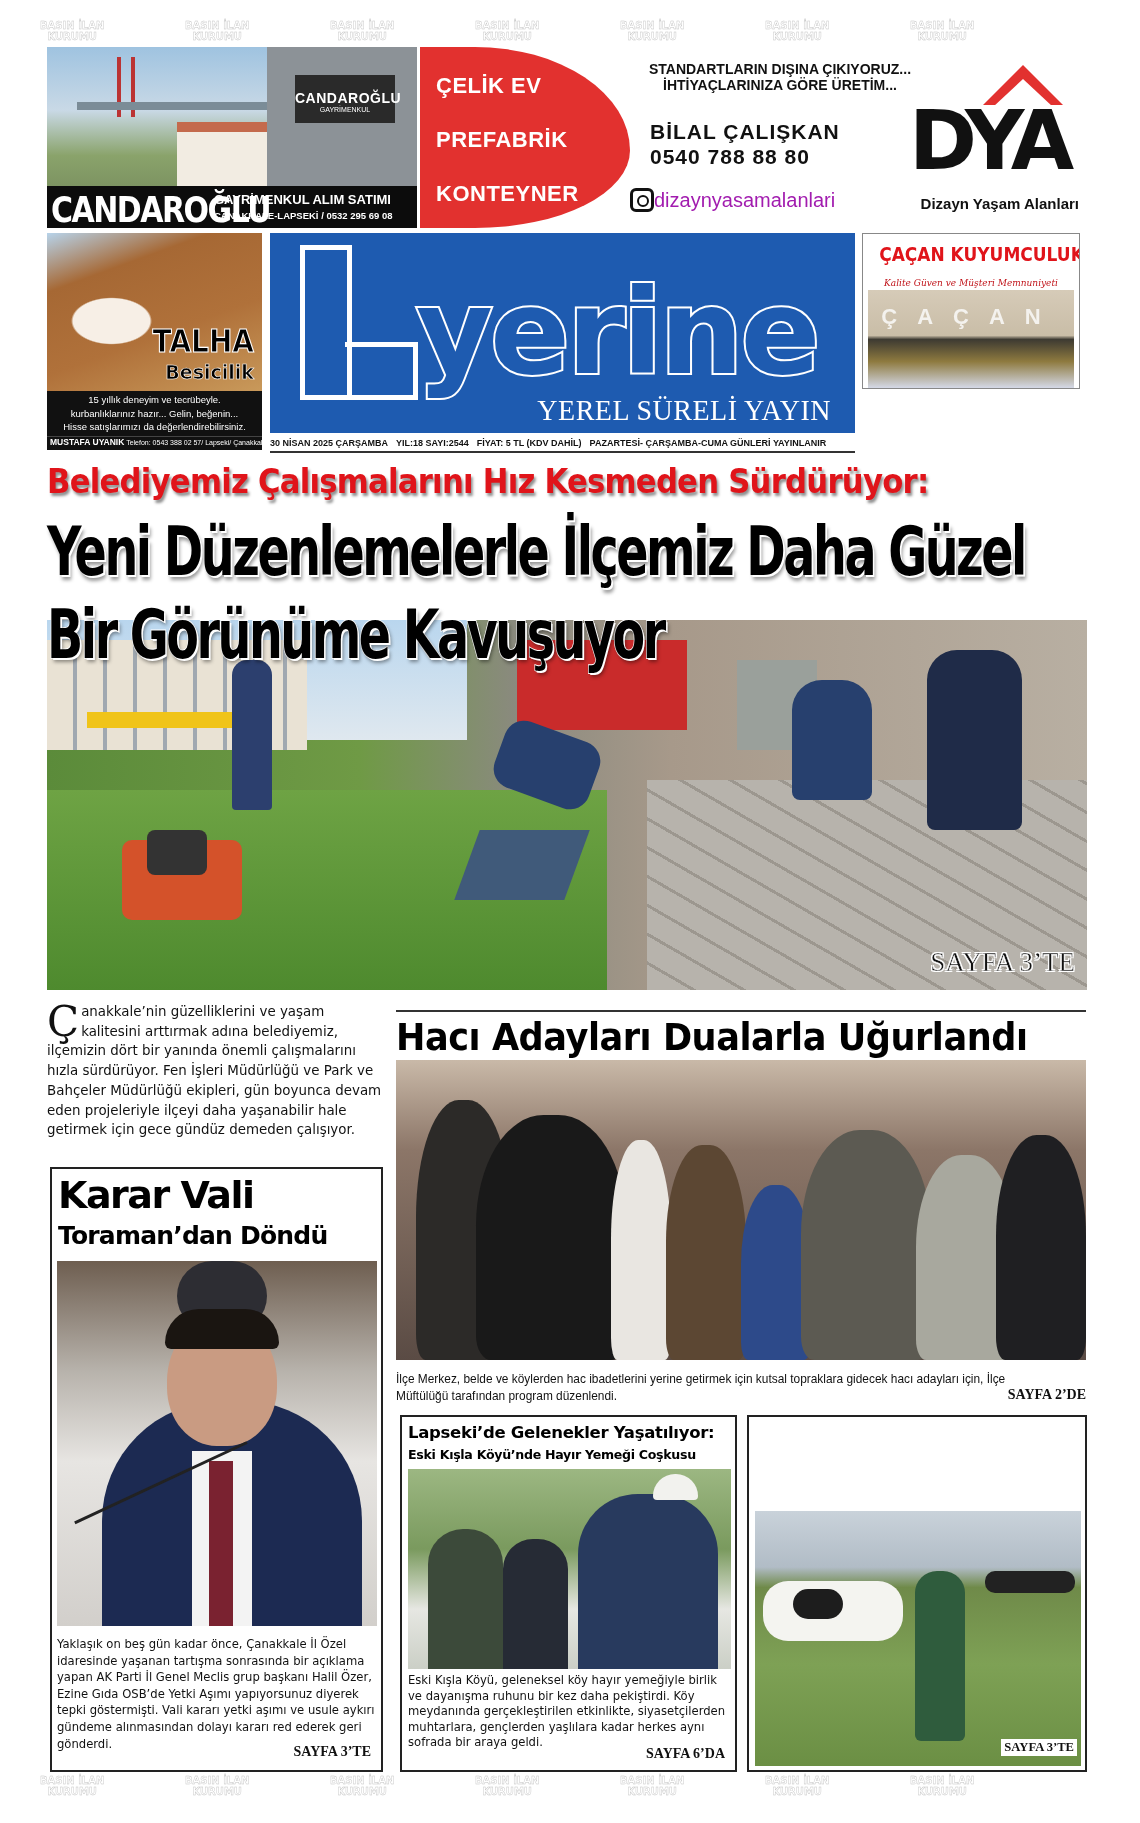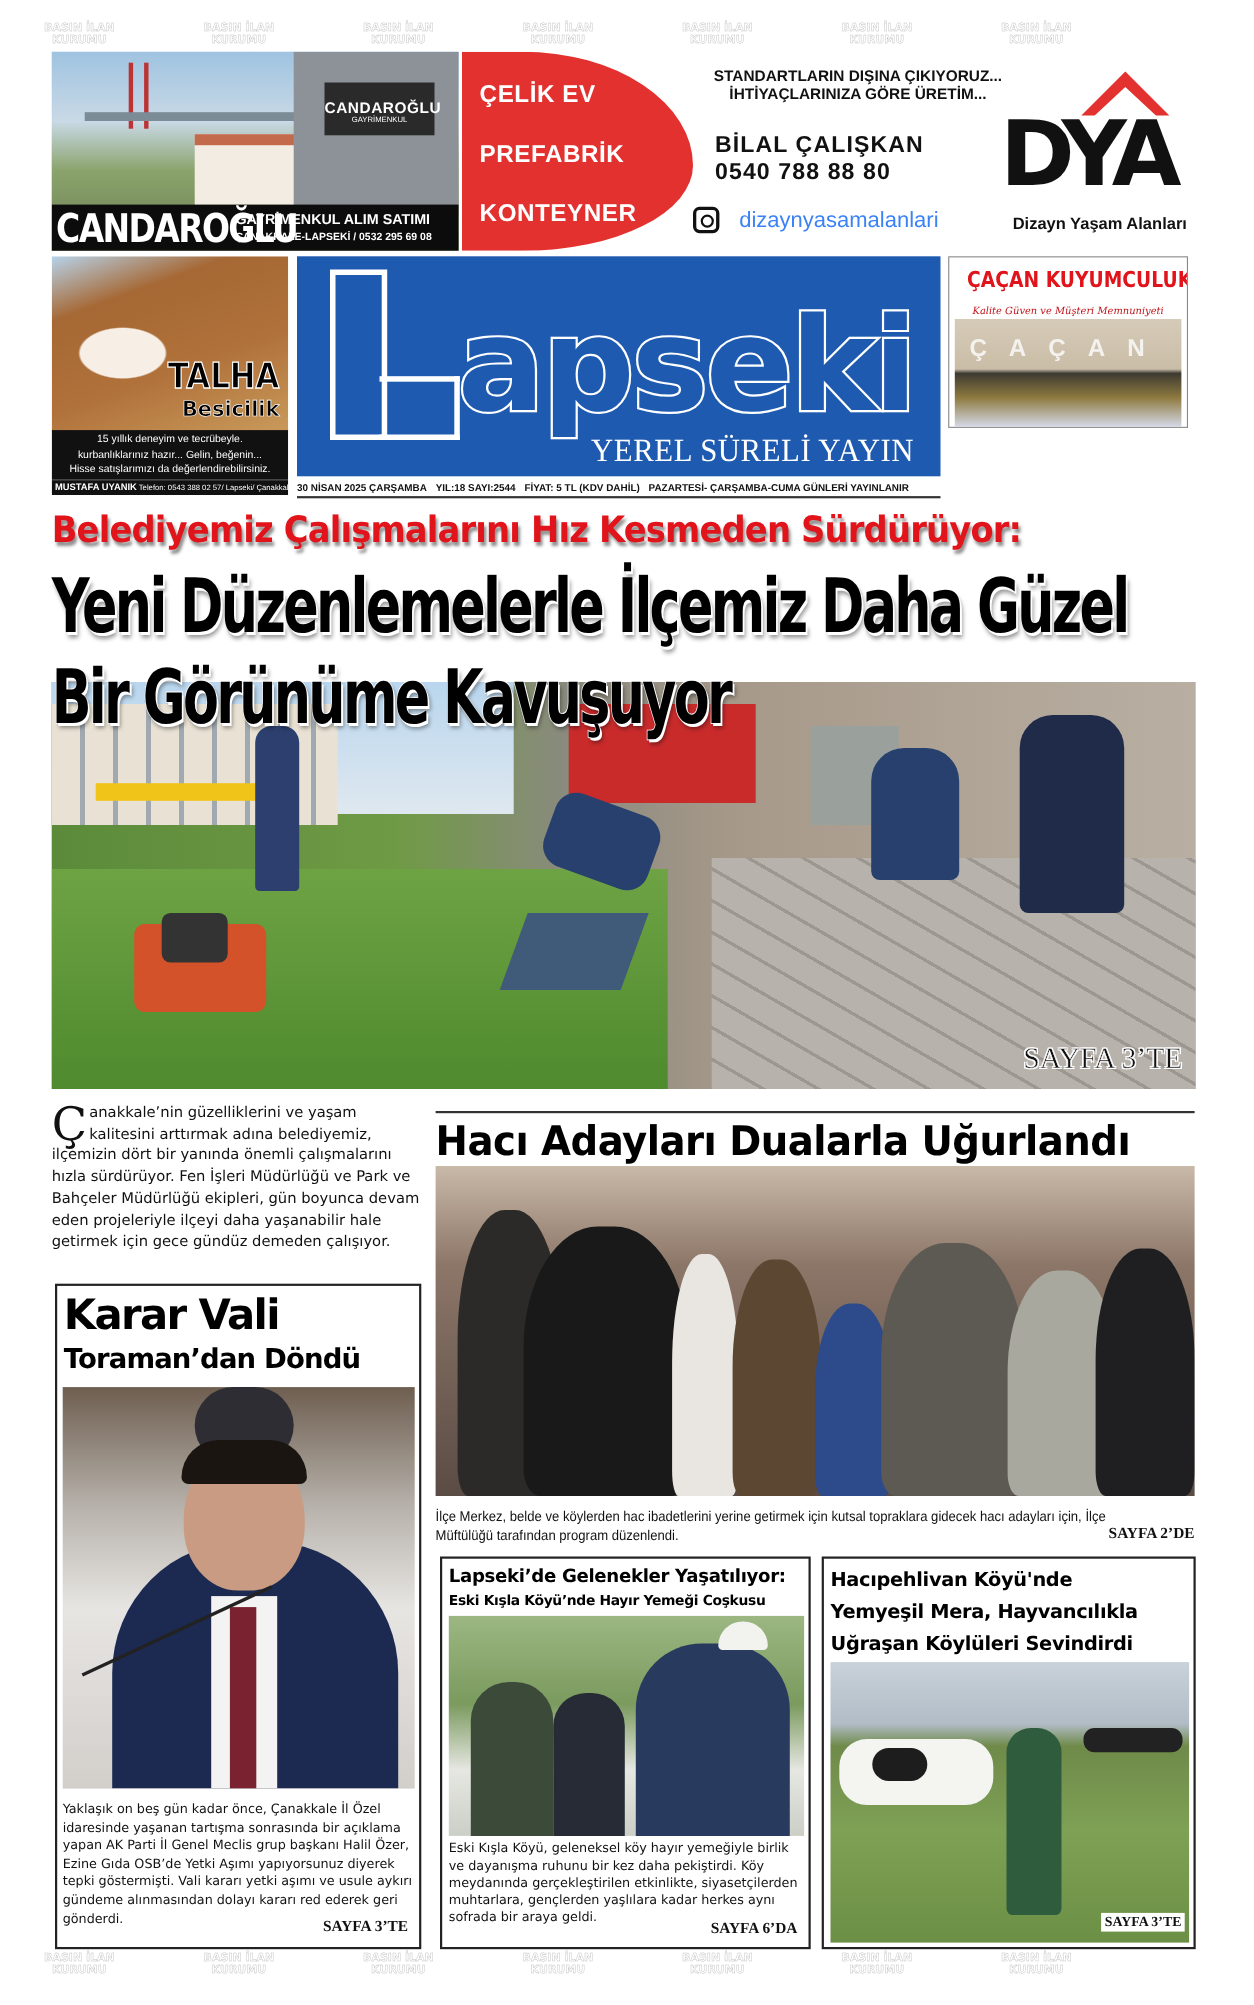--- a/index.html
+++ b/index.html
@@ -19,21 +19,21 @@
   #ad-candaroglu .band { position: absolute; left: 0; bottom: 0; width: 100%; height: 42px; background: #0c0c0c; color: #fff; }
   #ad-candaroglu .band .big { position: absolute; left: 4px; top: 2px; font-family: "DejaVu Sans", sans-serif; font-weight: bold; font-size: 30px; letter-spacing: -1.5px; transform: scaleY(1.2); transform-origin: top left; }
   #ad-candaroglu .band .l1 { position: absolute; left: 167px; top: 6px; font-size: 13px; font-weight: bold; }
   #ad-candaroglu .band .l2 { position: absolute; left: 167px; top: 24px; font-size: 9.5px; font-weight: bold; }
 
   #ad-dya { left: 420px; top: 47px; width: 667px; height: 181px; background: #fff; overflow: hidden; }
   #ad-dya .red { position: absolute; left: 0; top: 0; width: 210px; height: 181px; background: #e2312f; border-radius: 0 180px 180px 0 / 0 120px 90px 0; }
   #ad-dya .red .t { position: absolute; left: 16px; color: #fff; font-weight: bold; font-size: 22px; letter-spacing: 0.5px; }
   #ad-dya .slogan { position: absolute; left: 220px; top: 14px; width: 280px; text-align: center; font-size: 14px; font-weight: bold; line-height: 16px; color: #111; }
   #ad-dya .name { position: absolute; left: 230px; top: 72px; width: 260px; text-align: left; font-size: 21px; font-weight: bold; letter-spacing: 1px; line-height: 25px; }
-  #ad-dya .insta { position: absolute; left: 210px; top: 141px; font-size: 20px; color: #3b82f6; display: flex; align-items: center; gap: 18px; }
+  #ad-dya .insta { position: absolute; left: 210px; top: 141px; font-size: 20px; color: #a21caf; display: flex; align-items: center; gap: 0; }
   #ad-dya .insta .ig { width: 24px; height: 24px; border: 3px solid #111; border-radius: 6px; position: relative; }
   #ad-dya .insta .ig::after { content: ""; position: absolute; left: 4px; top: 4px; width: 8px; height: 8px; border: 2px solid #111; border-radius: 50%; }
   #ad-dya .logo { position: absolute; right: 8px; top: 18px; width: 170px; height: 120px; }
   #ad-dya .logo .D { position: absolute; left: 0; top: 35px; font-size: 82px; font-weight: 900; color: #111; line-height: 82px; letter-spacing: -6px; font-family: "DejaVu Sans", sans-serif; }
   #ad-dya .logo .roof { position: absolute; left: 74px; top: 0; width: 0; height: 0; border-left: 40px solid transparent; border-right: 40px solid transparent; border-bottom: 40px solid #e2312f; }
   #ad-dya .logo .roof-inner { position: absolute; left: 84px; top: 14px; width: 0; height: 0; border-left: 30px solid transparent; border-right: 30px solid transparent; border-bottom: 28px solid #fff; }
   #ad-dya .caption { position: absolute; right: 8px; top: 148px; font-size: 15px; font-weight: bold; color: #111; }
 
   
   #ad-talha { left: 47px; top: 233px; width: 215px; height: 217px; background: #fff; overflow: hidden; }
@@ -189,21 +189,21 @@
     <div>Hisse satışlarımızı da değerlendirebilirsiniz.</div>
   </div>
   <div class="contact">
     <b>MUSTAFA UYANIK</b>
     <span>Telefon: 0543 388 02 57/ Lapseki/ Çanakkale</span>
   </div>
 </div>
 
 <div id="masthead" class="abs">
   <div class="L"></div>
-  <div class="rest">apseki</div>
+  <div class="rest">yerine</div>
   <div class="tag">YEREL SÜRELİ YAYIN</div>
 </div>
 <div id="masthead-bar" class="abs">
   <span>30 NİSAN 2025 ÇARŞAMBA</span><span>YIL:18 SAYI:2544</span><span>FİYAT: 5 TL (KDV DAHİL)</span><span>PAZARTESİ- ÇARŞAMBA-CUMA GÜNLERİ YAYINLANIR</span>
 </div>
 
 <div id="ad-cacan" class="abs">
   <div class="title">ÇAÇAN KUYUMCULUK</div>
   <div class="sub">Kalite Güven ve Müşteri Memnuniyeti</div>
   <div class="photo">
@@ -282,25 +282,20 @@
     <div class="p1"></div>
     <div class="p2"></div>
     <div class="p3"></div>
     <div class="cap"></div>
   </div>
   <div class="text">Eski Kışla Köyü, geleneksel köy hayır yemeğiyle birlik ve dayanışma ruhunu bir kez daha pekiştirdi. Köy meydanında gerçekleştirilen etkinlikte, siyasetçilerden muhtarlara, gençlerden yaşlılara kadar herkes aynı sofrada bir araya geldi.</div>
   <div class="sayfa">SAYFA 6’DA</div>
 </div>
 
 <div id="hp-box" class="abs">
-  <div class="t">
-    <div>Hacıpehlivan Köyü'nde</div>
-    <div>Yemyeşil Mera, Hayvancılıkla</div>
-    <div>Uğraşan Köylüleri Sevindirdi</div>
-  </div>
   <div class="photo">
     <div class="cow"></div>
     <div class="cow2"></div>
     <div class="man"></div>
   </div>
   <div class="sayfa">SAYFA 3’TE</div>
 </div>
 
 <div id="wm-layer">
     <div class="wm" style="left: 40px; top: 20px;">

